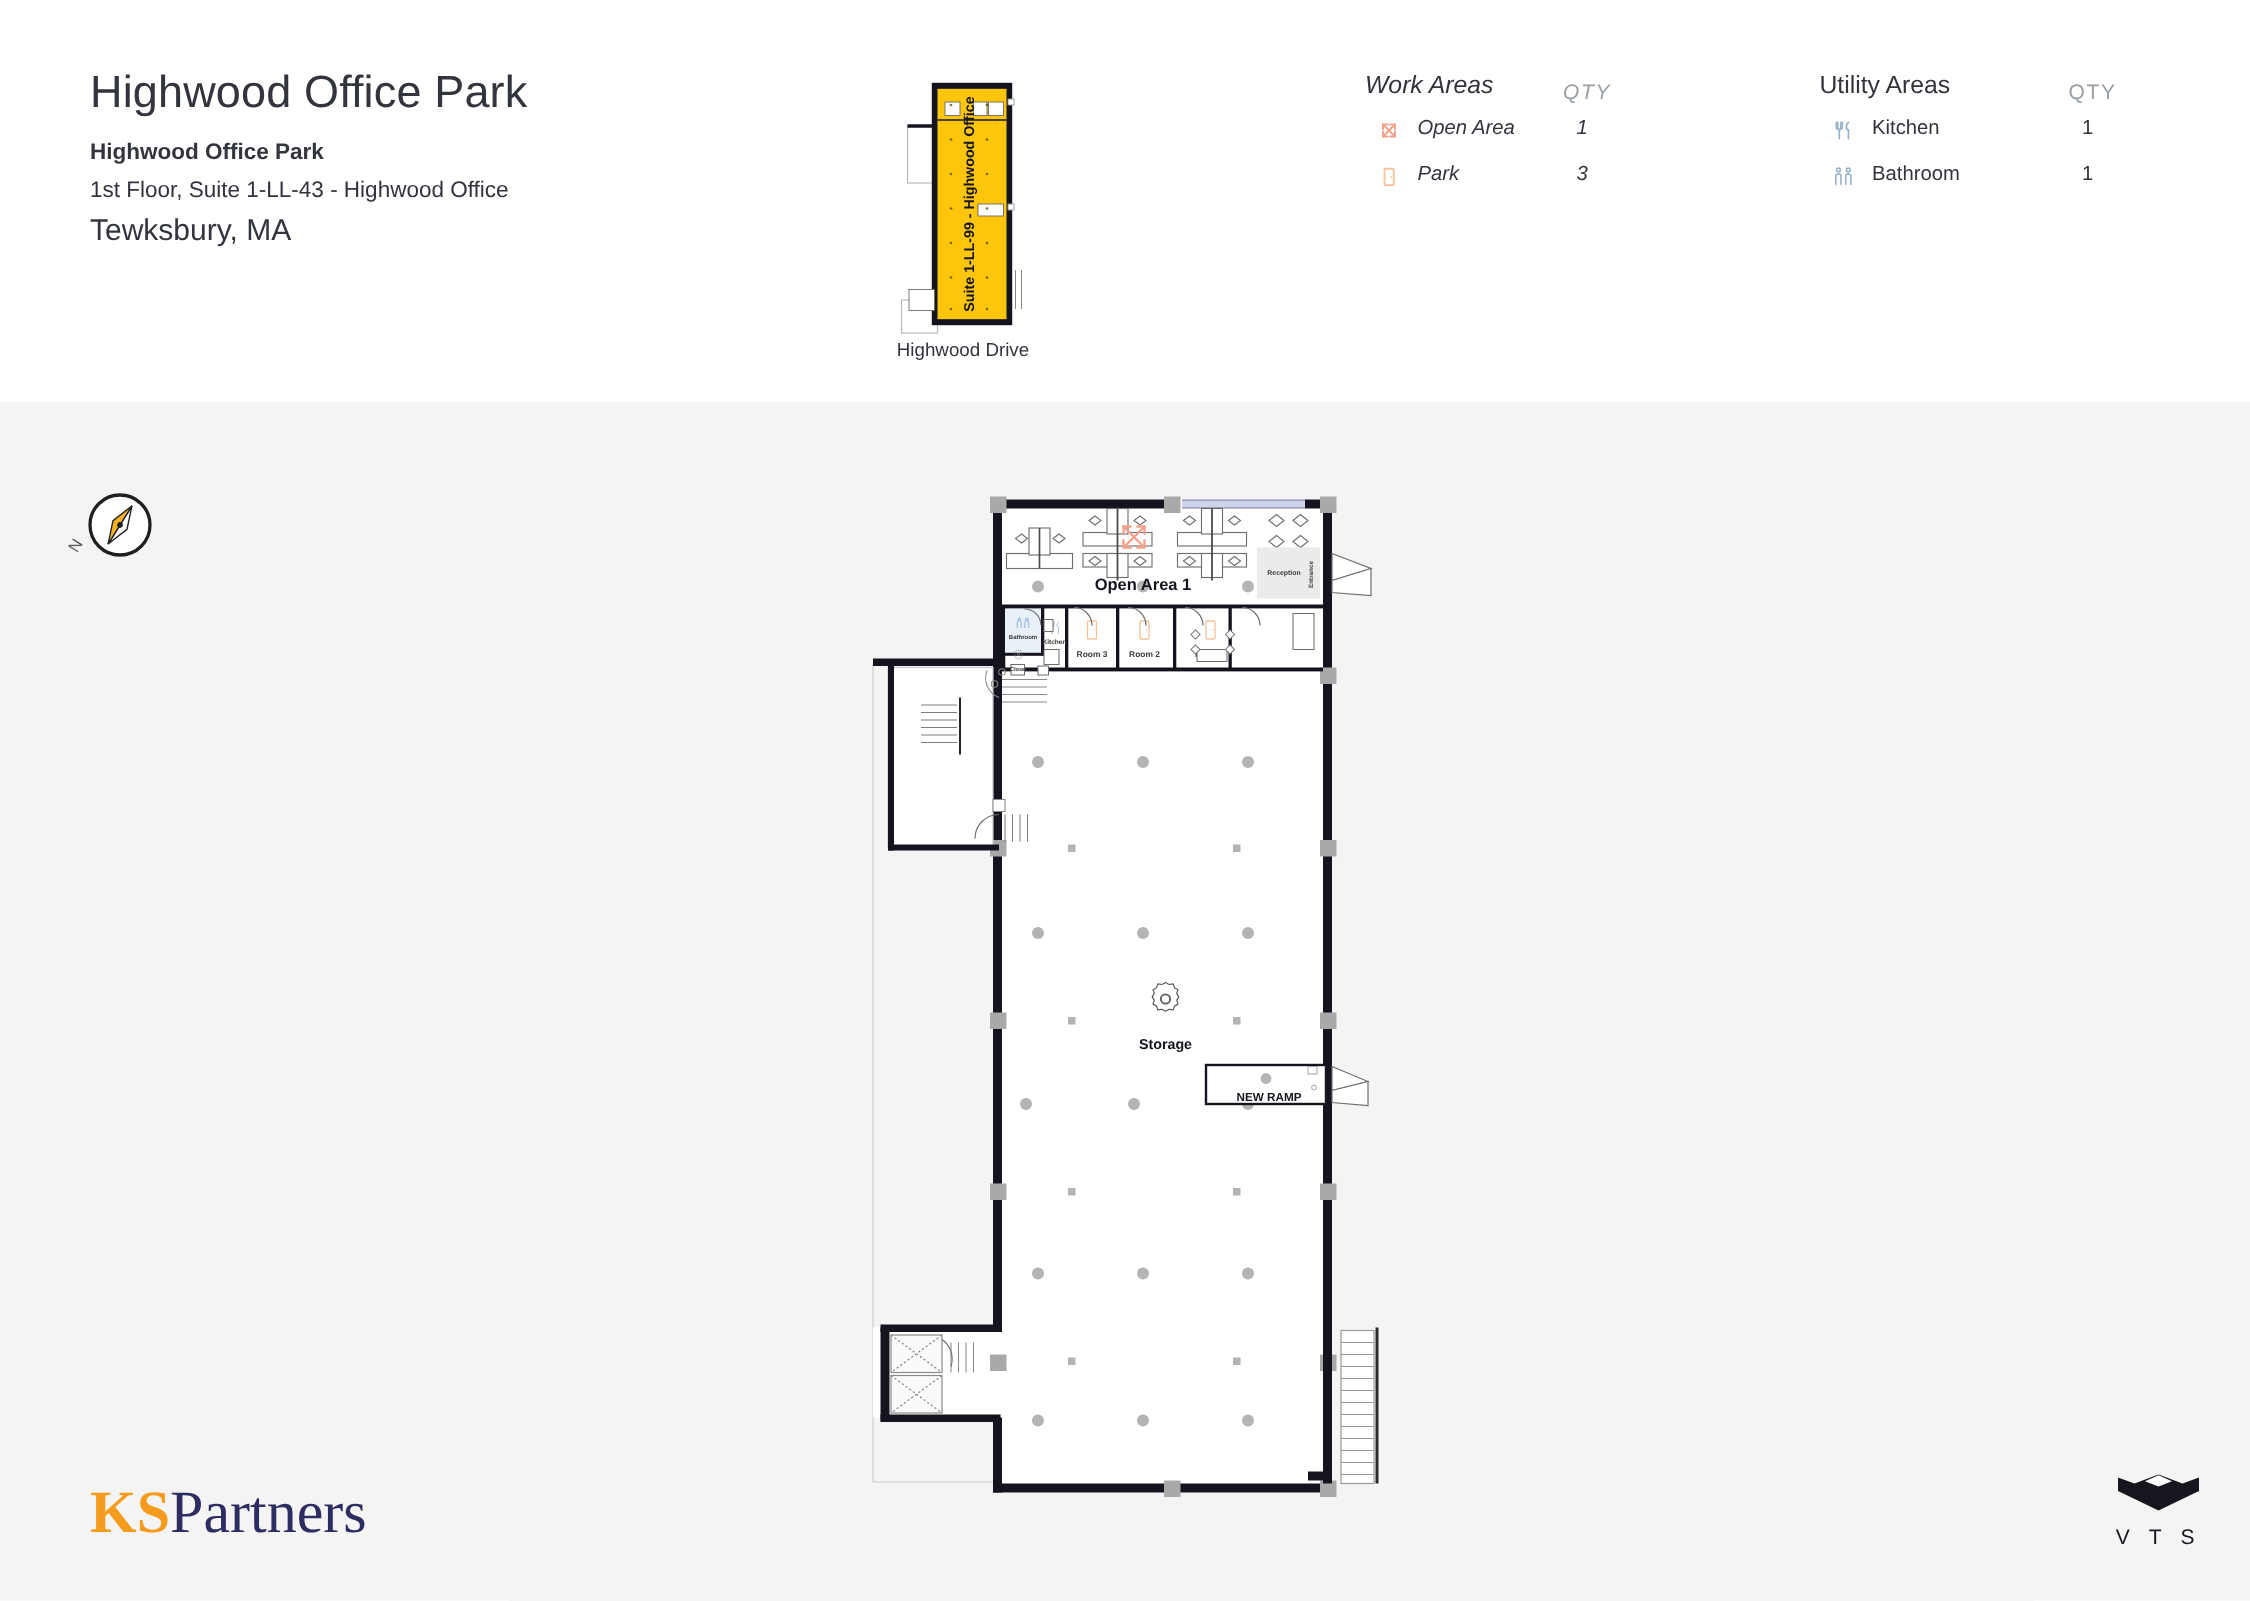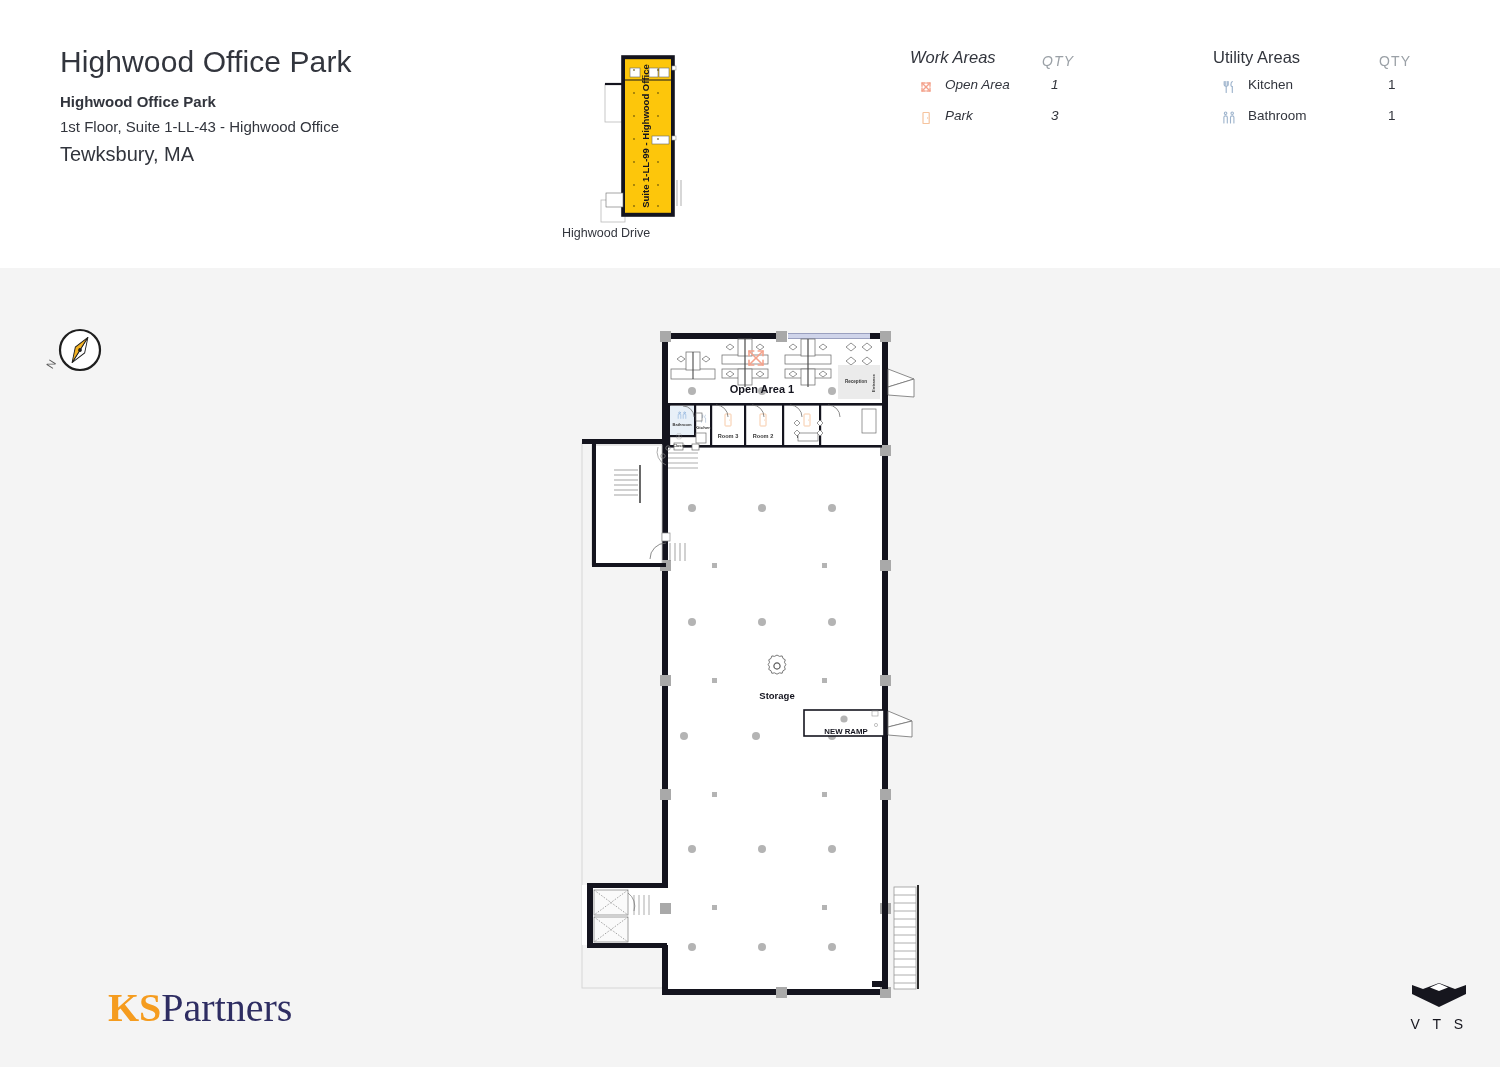--- a/index.html
+++ b/index.html
@@ -31,21 +31,21 @@
   .sub-line2 {
     position: absolute; left: 60px; top: 143px;
     font-size: 20px; font-weight: 400; color: #32353d;
   }
 
   
   .keyplan { position: absolute; left: 592px; top: 48px; width: 100px; height: 200px; }
   .kp-svg { display: block; }
   .kp-caption {
     position: absolute; left: -30px; top: 178px; width: 160px;
-    font-size: 12.5px; color: #32353d;
+    text-align: center; font-size: 12.5px; color: #32353d;
   }
 
   
   .legend { position: absolute; top: 48px; }
   .legend.work { left: 910px; width: 250px; font-style: italic; }
   .legend.common { left: 1213px; width: 250px; }
   .legend-head {
     position: relative; height: 28px;
   }
   .legend-title {
@@ -87,21 +87,21 @@
   }
 
   
   .plan { position: absolute; left: 570px; top: 325px; width: 360px; height: 690px; }
   .plan-svg { display: block; }
 
   
   .ks-logo {
     position: absolute; left: 60px; top: 988px;
     font-family: "Liberation Serif", serif;
-    font-size: 40px; line-height: 1; white-space: nowrap; margin-left: 48px;
+    font-size: 40px; line-height: 1; white-space: nowrap;
   }
   .ks-k { color: #f59c1f; font-weight: 700; }
   .ks-p { color: #2e2d62; font-weight: 400; }
 
   .vts-logo { position: absolute; left: 1408px; top: 980px; width: 62px; height: 58px; }
   .vts-mark { display: block; }
   .vts-text {
     position: absolute; left: 0; top: 36px; width: 62px; text-align: center;
     font-size: 14px; letter-spacing: 4.5px; color: #16161e;
     font-family: "Liberation Sans", sans-serif;

